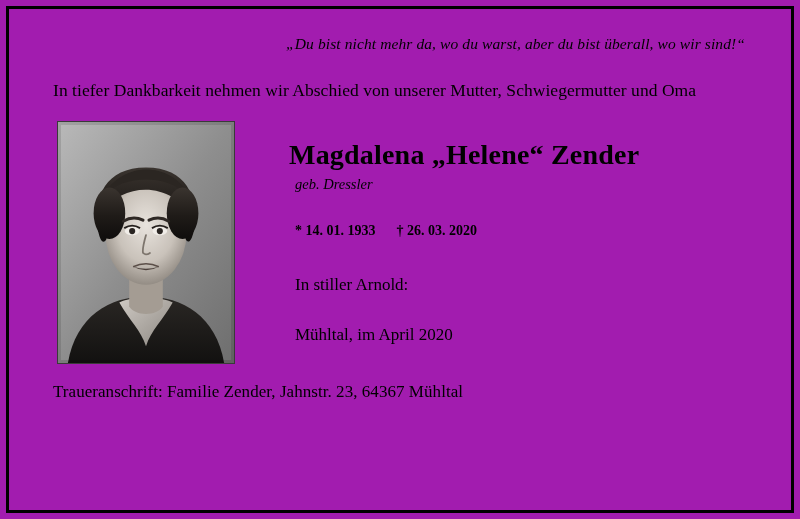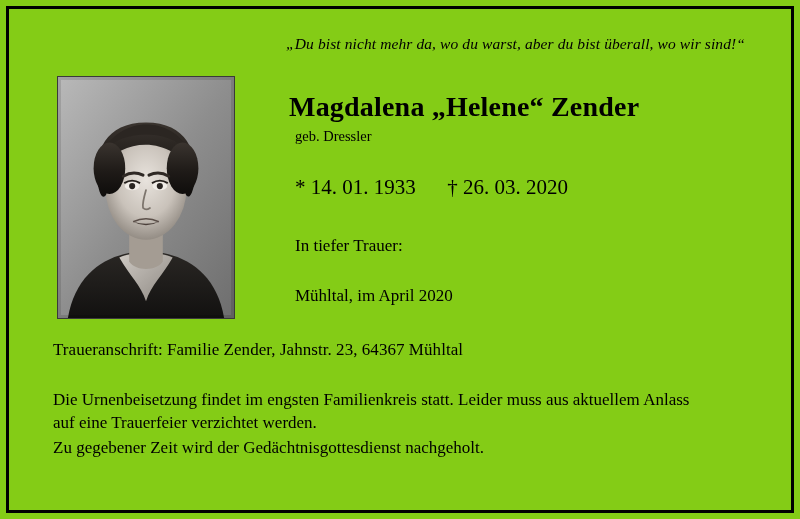--- a/index.html
+++ b/index.html
@@ -4,21 +4,21 @@
 <style>
   html, body {
     margin: 0;
     padding: 0;
     background: #ffffff;
   }
   .page {
     position: relative;
     width: 800px;
     height: 519px;
-    background: #84cc16;
+    background: #a21caf;
     box-sizing: border-box;
     font-family: "Liberation Serif", serif;
     color: #000000;
     overflow: hidden;
   }
   .border-frame {
     position: absolute;
     left: 6px;
     top: 6px;
     right: 6px;
@@ -45,21 +45,21 @@
     padding-right: 2px;
   }
   .intro {
     font-size: 17.5px;
     margin-top: 27px;
     margin-bottom: 0;
     letter-spacing: 0.05px;
   }
   .main-block {
     display: flex;
-    align-items: center;
+    align-items: flex-start;
     margin-top: 20px;
   }
   .portrait-wrap {
     flex: 0 0 auto;
     width: 182px;
     padding-left: 4px;
   }
   .portrait {
     width: 178px;
     height: 243px;
@@ -75,25 +75,27 @@
   }
   .name {
     font-size: 28px;
     letter-spacing: 0.2px;
     margin: 0;
     white-space: nowrap;
   }
   .maiden {
     font-size: 14.5px;
     margin: 5px 0 0 6px;
+    font-style: italic;
   }
   .dates {
-    font-size: 21px;
+    font-size: 14px;
     margin: 30px 0 0 6px;
     white-space: pre;
+    font-weight: bold;
   }
   .mourn-label {
     font-size: 17px;
     margin: 36px 0 0 6px;
   }
   .mourn-names {
     font-size: 17px;
     margin: 6px 0 0 6px;
   }
   .place-date {
@@ -128,20 +130,21 @@
 <body>
 
 <div class="page">
 
   <div class="border-frame"></div>
 
   <div class="content">
 
     <p class="quote">„Du bist nicht mehr da, wo du warst, aber du bist überall, wo wir sind!“</p>
 
+    <p class="intro">In tiefer Dankbarkeit nehmen wir Abschied von unserer Mutter, Schwiegermutter und Oma</p>
 
     <div class="main-block">
 
       <div class="portrait-wrap">
         <div class="portrait">
           <svg class="photo-canvas" viewBox="0 0 178 243" preserveAspectRatio="none">
             <defs>
               <linearGradient id="bg" x1="0" y1="0" x2="1" y2="1">
                 <stop offset="0%" stop-color="#b9b9b9"></stop>
                 <stop offset="50%" stop-color="#8e8e8e"></stop>
@@ -199,28 +202,23 @@
 
             <rect x="0" y="0" width="178" height="243" fill="none" stroke="#000000" stroke-opacity="0.12" stroke-width="6"></rect>
           </svg>
         </div>
       </div>
 
       <div class="details">
         <h1 class="name">Magdalena „Helene“ Zender</h1>
         <div class="maiden">geb. Dressler</div>
         <div class="dates">* 14. 01. 1933      † 26. 03. 2020</div>
-        <div class="mourn-label">In tiefer Trauer:</div>
+        <div class="mourn-label">In stiller Arnold:</div>
         <div class="place-date">Mühltal, im April 2020</div>
       </div>
 
     </div>
 
     <p class="address">Traueranschrift: Familie Zender, Jahnstr. 23, 64367 Mühltal</p>
 
-    <p class="closing">
-      <span class="line1">Die Urnenbeisetzung findet im engsten Familienkreis statt. Leider muss aus aktuellem Anlass</span>
-      <span class="line2">auf eine Trauerfeier verzichtet werden.</span>
-      <span class="line3">Zu gegebener Zeit wird der Gedächtnisgottesdienst nachgeholt.</span>
-    </p>
 
   </div>
 </div>
 
 </body></html>

